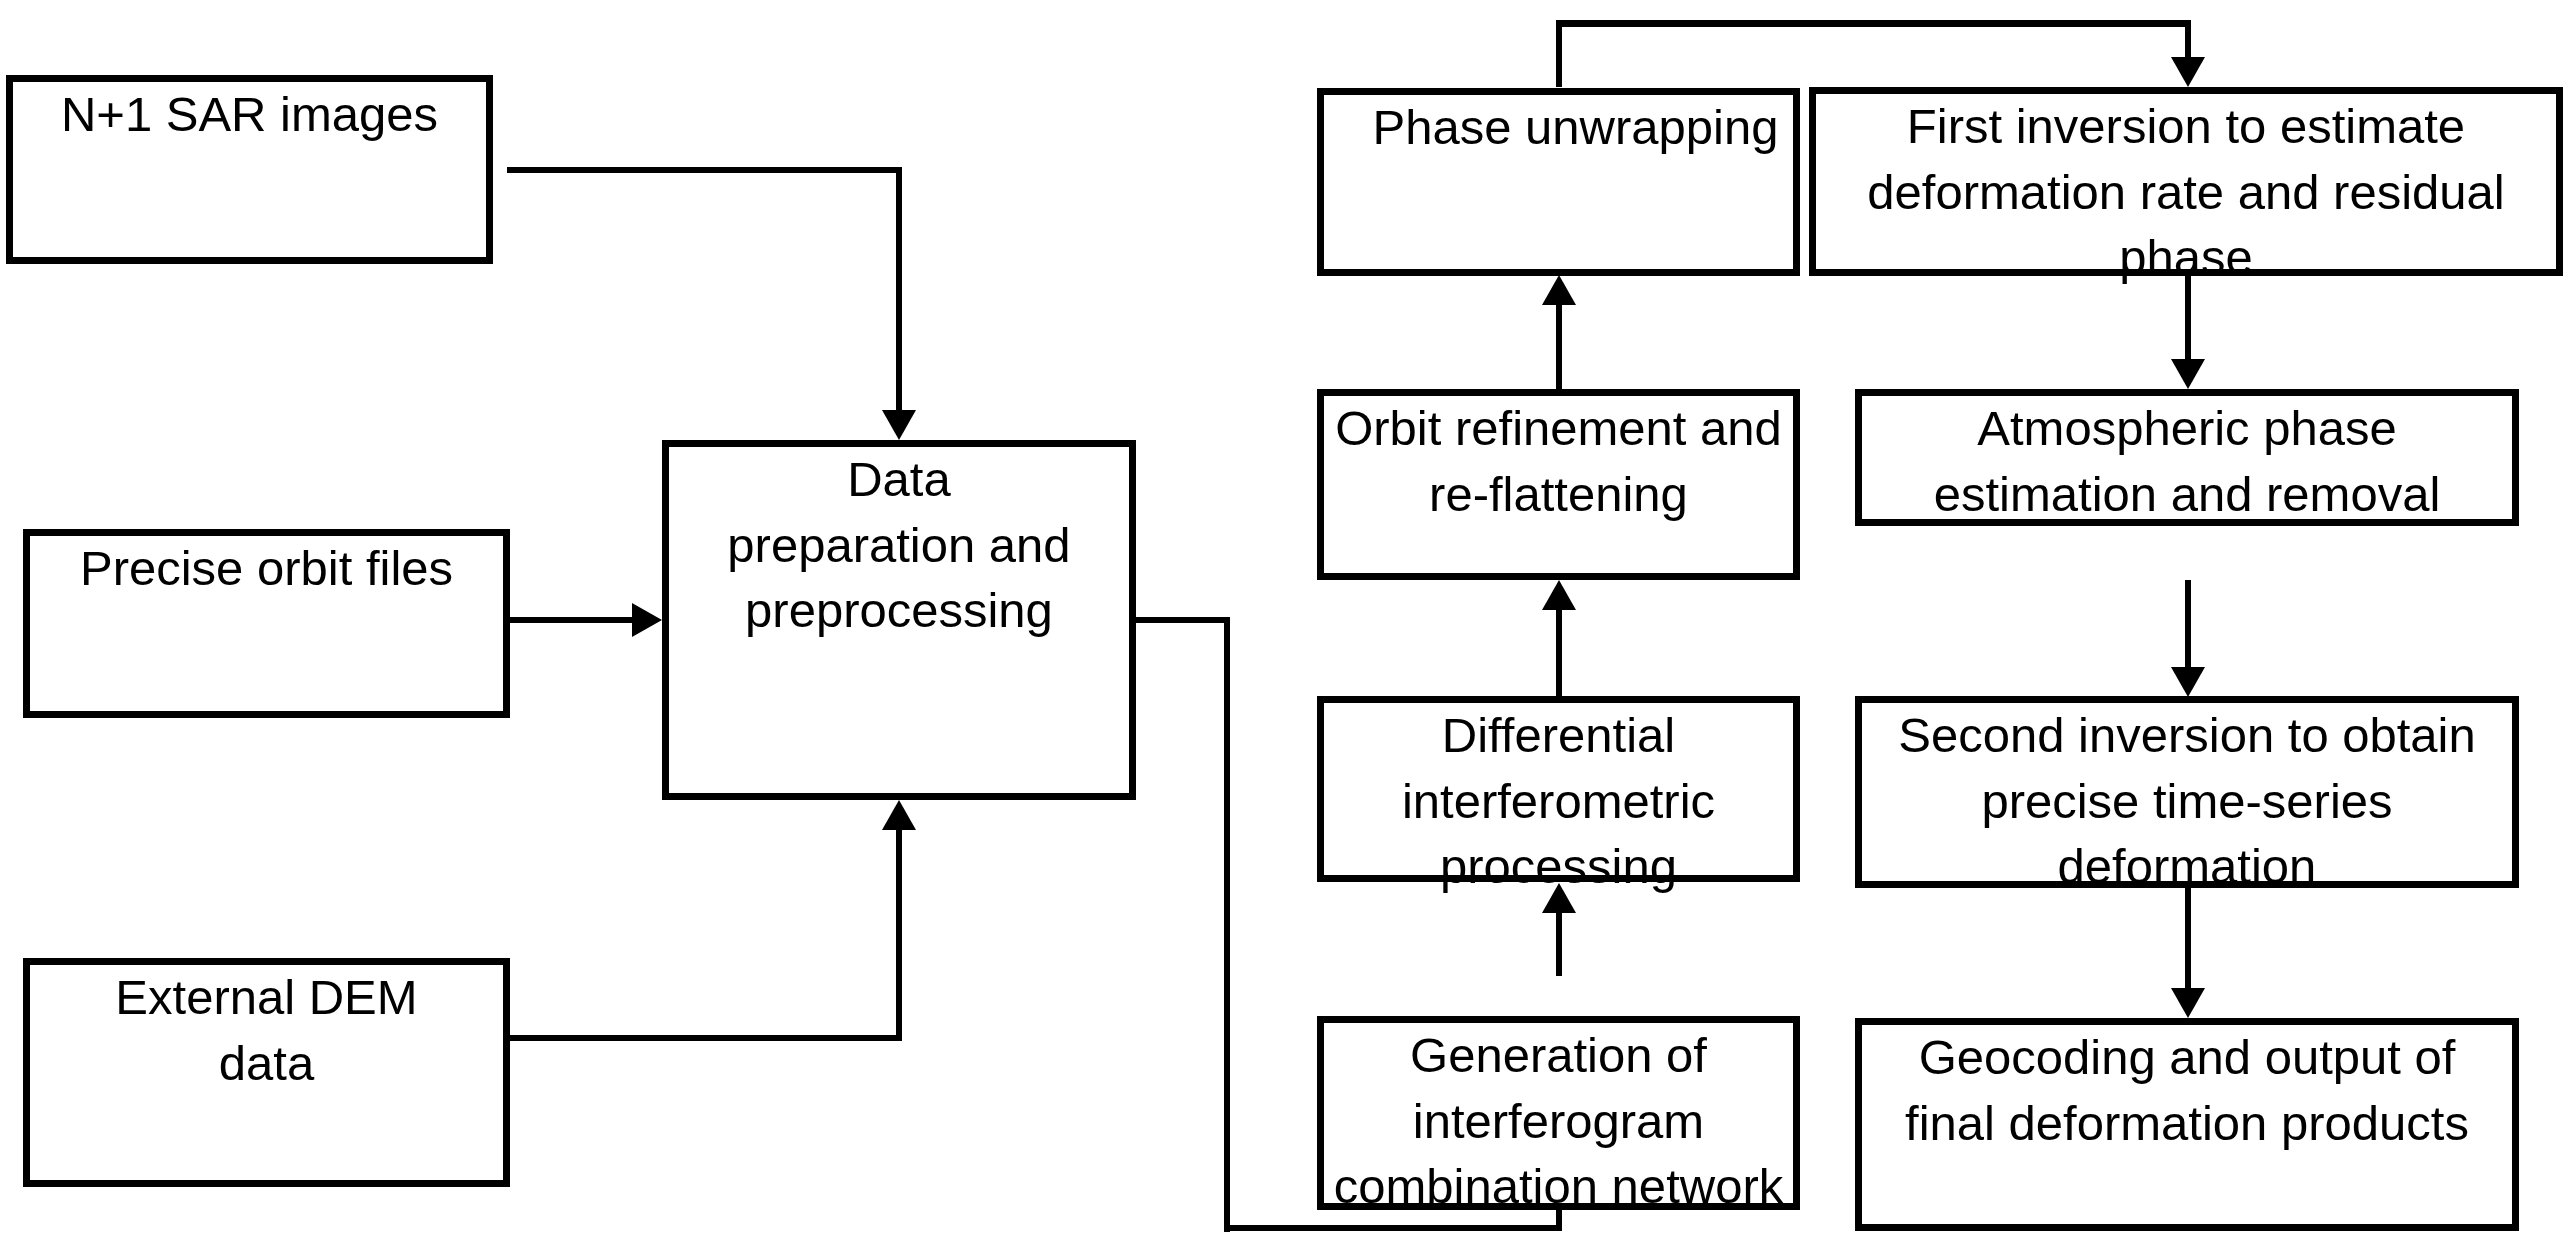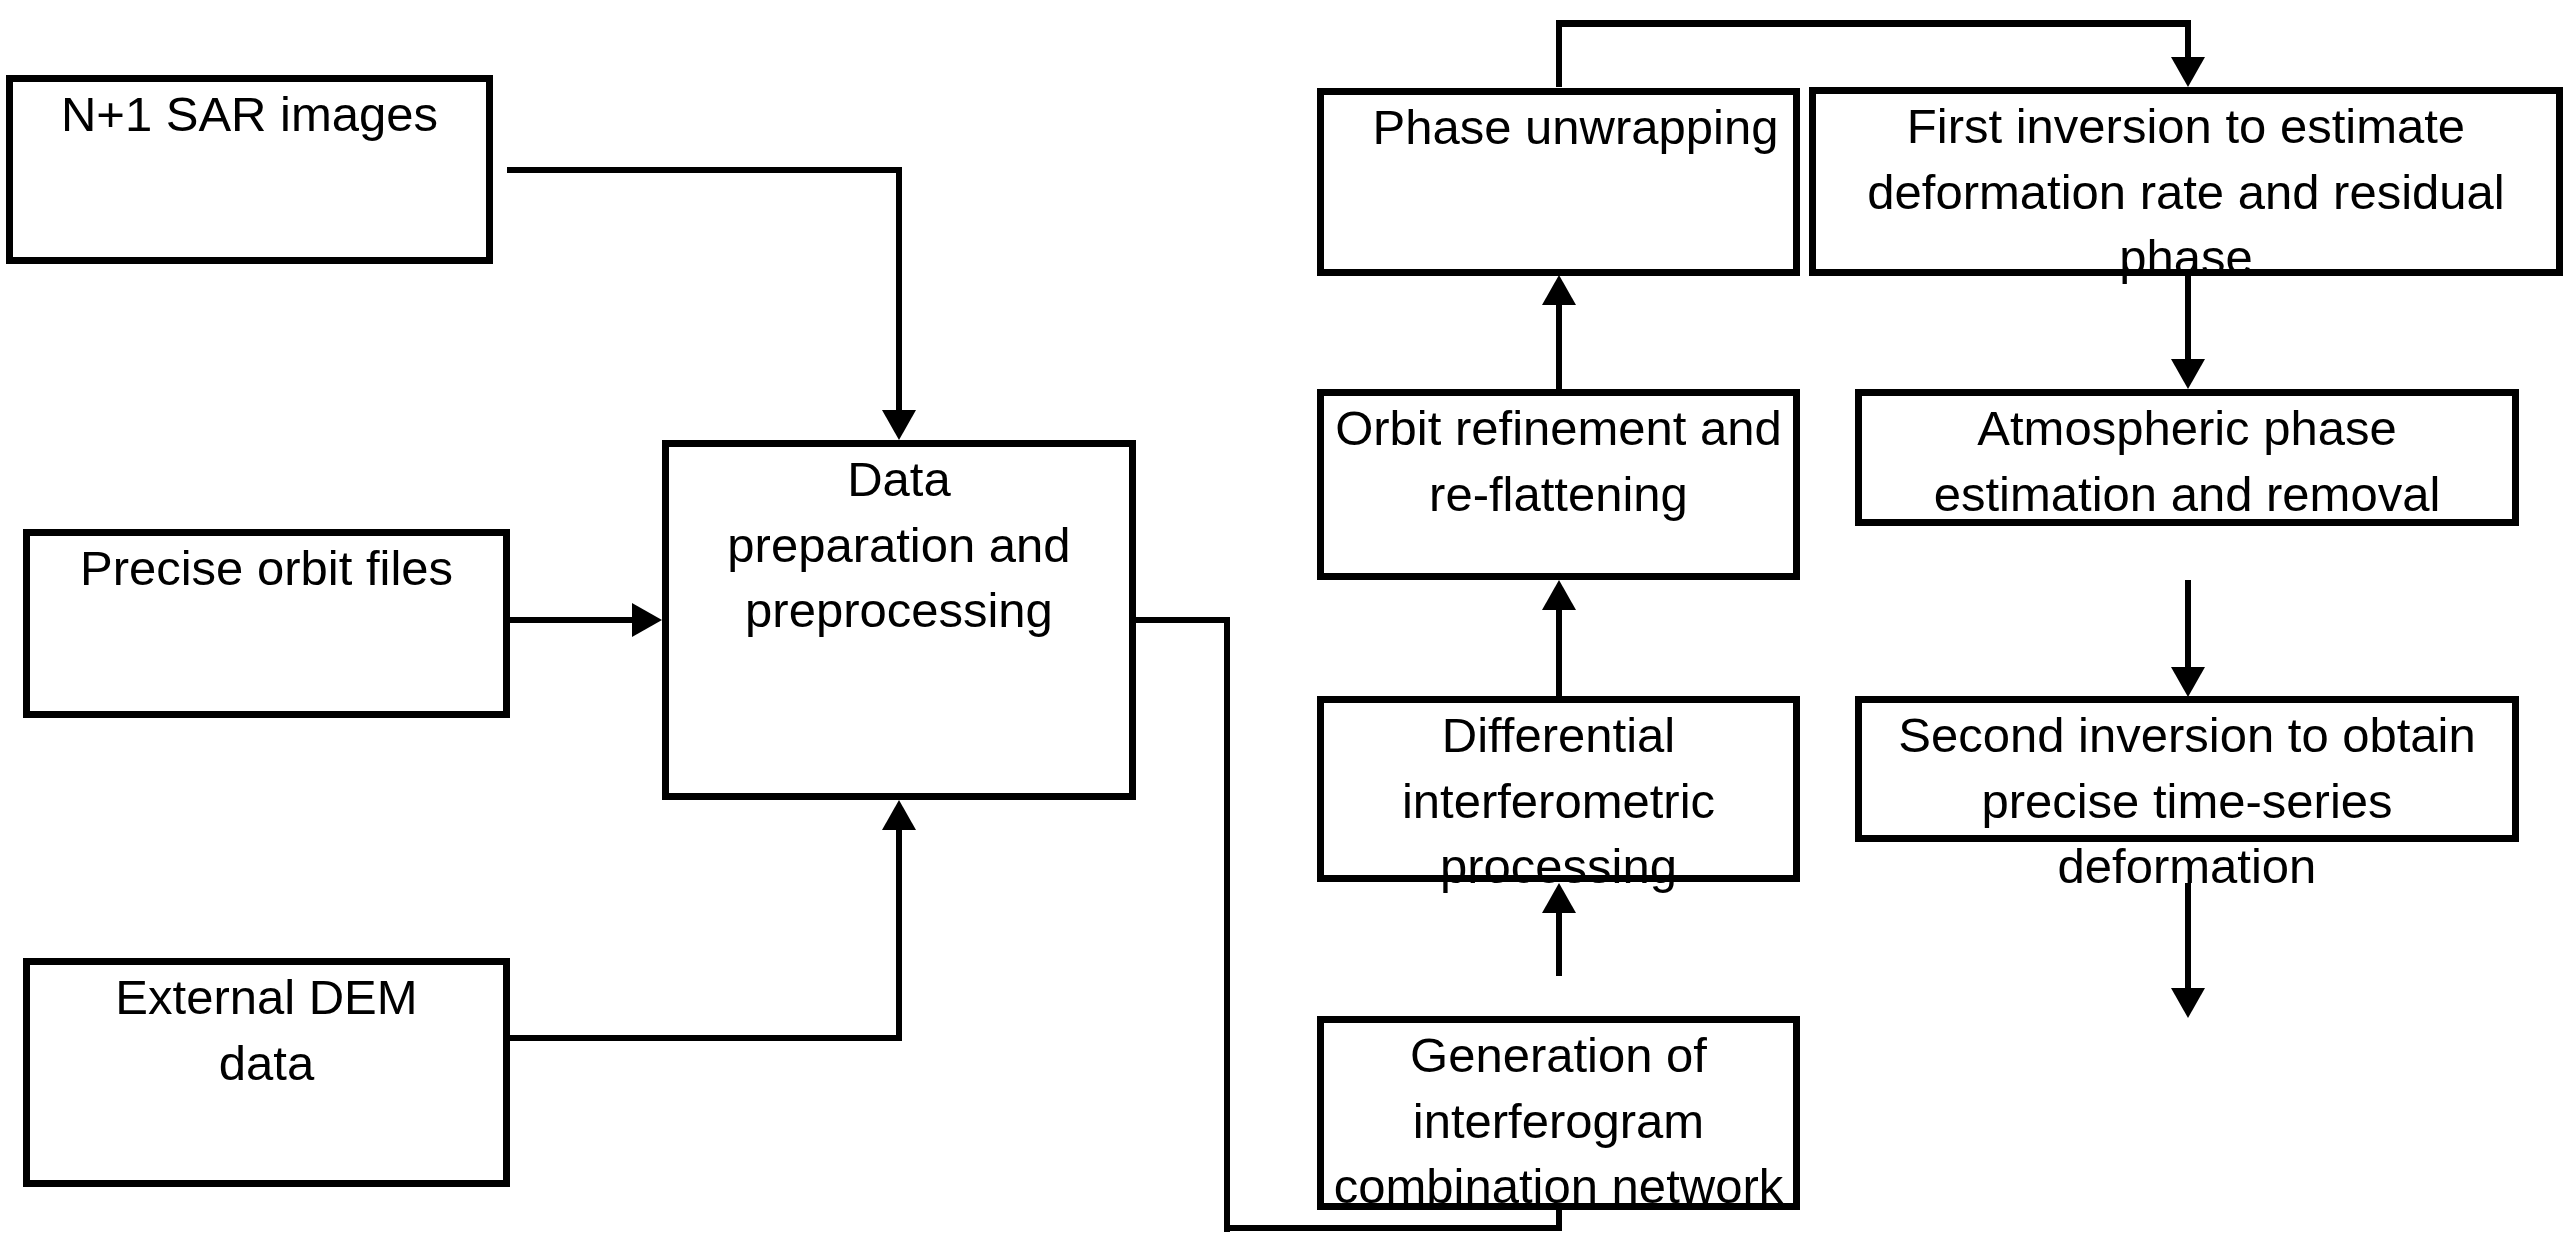--- a/index.html
+++ b/index.html
@@ -94,26 +94,30 @@
     <span class="box-label">First inversion to estimate
 deformation rate and residual
 phase</span>
   </div>
 
   <div class="box" style="left:1855px; top:389px; width:664px; height:137px;">
     <span class="box-label">Atmospheric phase
 estimation and removal</span>
   </div>
 
-  <div class="box" style="left:1855px; top:696px; width:664px; height:146px;">
+  <div class="box" style="left:1855px; top:696px; width:664px; height:192px;">
     <span class="box-label">Second inversion to obtain
 precise time-series
 deformation</span>
   </div>
 
+  <div class="box" style="left:1855px; top:1018px; width:664px; height:213px;">
+    <span class="box-label">Geocoding and output of
+final deformation products</span>
+  </div>
 
   <div class="seg" style="left:507px; top:167px; width:395px; height:6.3px;"></div>
   <div class="seg" style="left:896px; top:167px; width:6.3px; height:246px;"></div>
   <div class="arrow arrow-down" style="left:882px; top:410px;"></div>
 
   <div class="seg" style="left:507px; top:617px; width:128px; height:6.3px;"></div>
   <div class="arrow arrow-right" style="left:632px; top:603px;"></div>
 
   <div class="seg" style="left:507px; top:1035px; width:395px; height:6.3px;"></div>
   <div class="seg" style="left:896px; top:826px; width:6.3px; height:215px;"></div>

